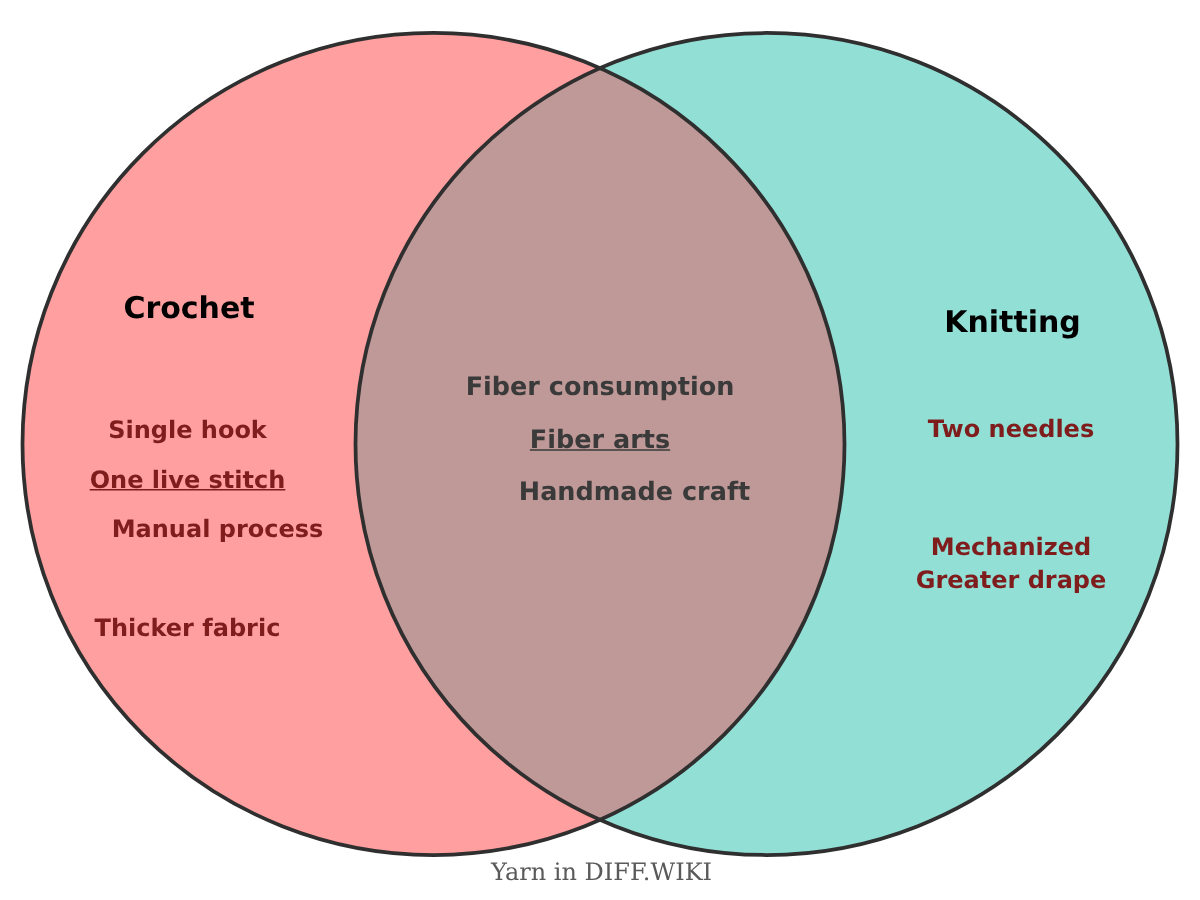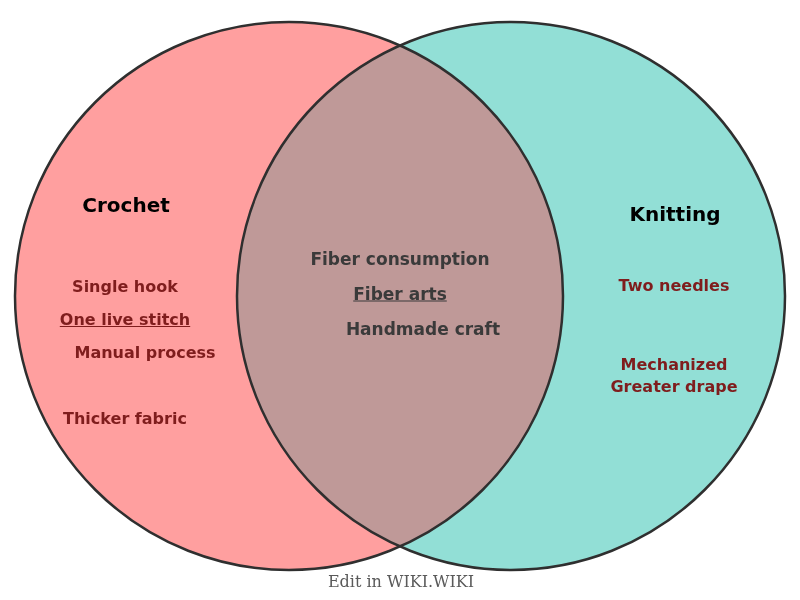--- a/index.html
+++ b/index.html
@@ -79,15 +79,15 @@
 
   <div class="vtext set-title" style="left:675px; top:204px;margin-top:10px;">Knitting</div>
   <div class="vtext side-item" style="left:674px; top:286px;">Two needles</div>
   <div class="vtext side-item" style="left:674px; top:365px;text-align:center;">Mechanized</div>
   <div class="vtext side-item" style="left:674px; top:387px;">Greater drape</div>
 
   <div class="vtext mid-item" style="left:400px; top:259px;">Fiber consumption</div>
   <div class="vtext mid-item" style="left:400px; top:294px;text-decoration:underline;">Fiber arts</div>
   <div class="vtext mid-item" style="left:423px; top:329px;">Handmade craft</div>
 
-  <div class="footer-credit" style="left:401px; top:581px;">Edit in WIKI.WIKI</div>
+  <div class="footer-credit" style="left:401px; top:581px;">Yarn in DIFF.WIKI</div>
 
 </div>
 
 </body></html>

